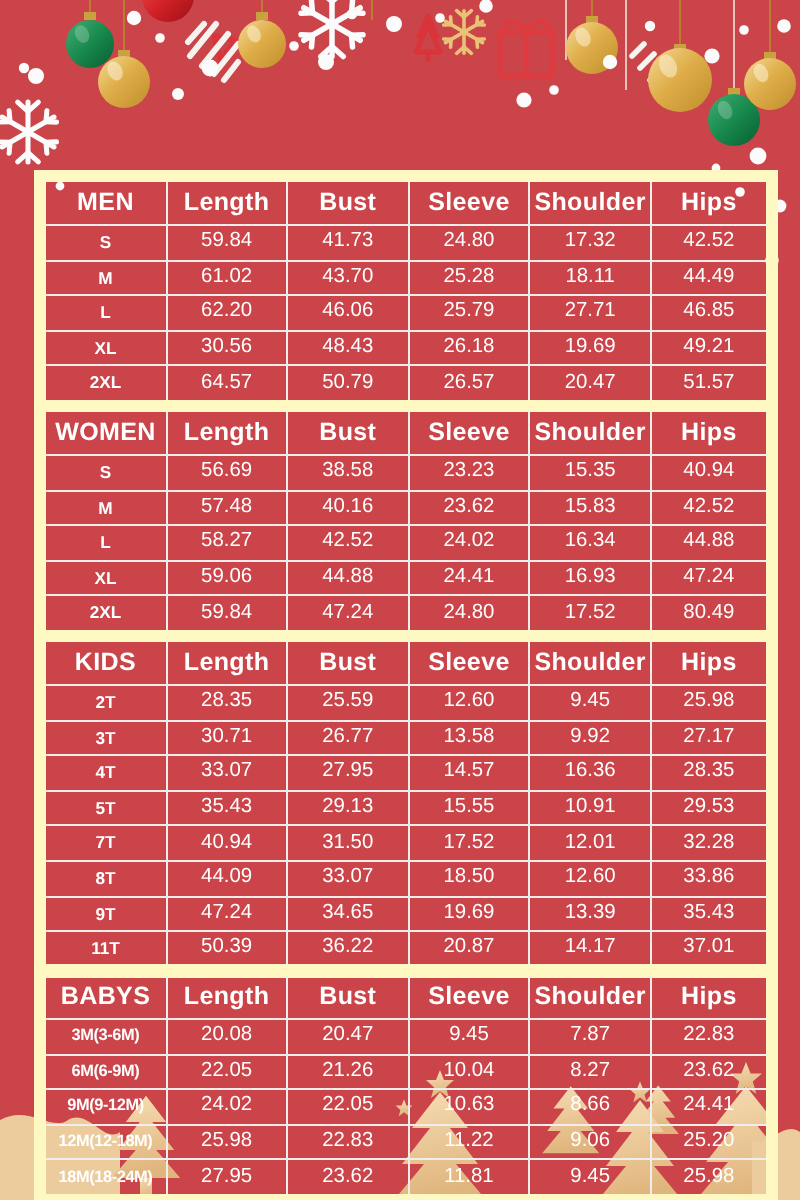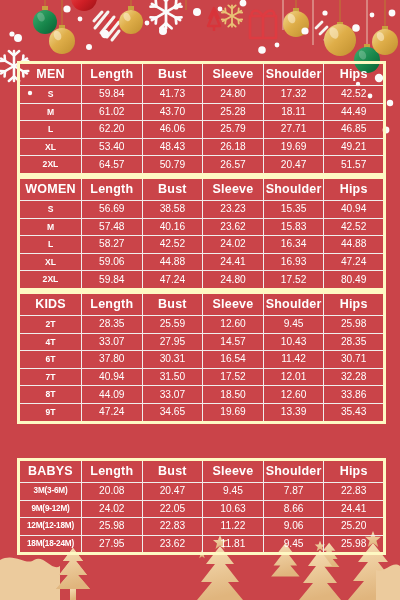--- a/index.html
+++ b/index.html
@@ -34,21 +34,22 @@
     z-index: 2;
     padding: 0;
   }
 
   .size-table {
     position: absolute;
     left: 17px;
     width: 366px;
     border-collapse: collapse;
     table-layout: fixed;
-    border: 3px solid #fef9c3;
+    border: 6px solid #fef9c3;
+    margin-top: 24px;
   }
   .size-table col.c-size   { width: 63px; }
   .size-table col.c-data   { width: 60.6px; }
 
   .size-table th,
   .size-table td {
     border: 1px solid #f0eeec;
     text-align: center;
     color: #ffffff;
     background: transparent;
@@ -357,21 +358,21 @@
       <tr>
         <td class="size-cell">L</td>
         <td>62.20</td>
         <td>46.06</td>
         <td>25.79</td>
         <td>27.71</td>
         <td>46.85</td>
       </tr>
       <tr>
         <td class="size-cell">XL</td>
-        <td>53.40</td>
+        <td>30.56</td>
         <td>48.43</td>
         <td>26.18</td>
         <td>19.69</td>
         <td>49.21</td>
       </tr>
       <tr>
         <td class="size-cell">2XL</td>
         <td>64.57</td>
         <td>50.79</td>
         <td>26.57</td>
@@ -466,34 +467,42 @@
     <tbody>
       <tr>
         <td class="size-cell">2T</td>
         <td>28.35</td>
         <td>25.59</td>
         <td>12.60</td>
         <td>9.45</td>
         <td>25.98</td>
       </tr>
       <tr>
+        <td class="size-cell">3T</td>
+        <td>30.71</td>
+        <td>26.77</td>
+        <td>13.58</td>
+        <td>9.92</td>
+        <td>27.17</td>
+      </tr>
+      <tr>
         <td class="size-cell">4T</td>
         <td>33.07</td>
         <td>27.95</td>
         <td>14.57</td>
-        <td>10.43</td>
+        <td>16.36</td>
         <td>28.35</td>
       </tr>
       <tr>
-        <td class="size-cell">6T</td>
-        <td>37.80</td>
-        <td>30.31</td>
-        <td>16.54</td>
-        <td>11.42</td>
-        <td>30.71</td>
+        <td class="size-cell">5T</td>
+        <td>35.43</td>
+        <td>29.13</td>
+        <td>15.55</td>
+        <td>10.91</td>
+        <td>29.53</td>
       </tr>
       <tr>
         <td class="size-cell">7T</td>
         <td>40.94</td>
         <td>31.50</td>
         <td>17.52</td>
         <td>12.01</td>
         <td>32.28</td>
       </tr>
       <tr>
@@ -505,20 +514,28 @@
         <td>33.86</td>
       </tr>
       <tr>
         <td class="size-cell">9T</td>
         <td>47.24</td>
         <td>34.65</td>
         <td>19.69</td>
         <td>13.39</td>
         <td>35.43</td>
       </tr>
+      <tr>
+        <td class="size-cell">11T</td>
+        <td>50.39</td>
+        <td>36.22</td>
+        <td>20.87</td>
+        <td>14.17</td>
+        <td>37.01</td>
+      </tr>
     </tbody>
   </table>
 
   <table class="size-table babys" id="table-babys">
     <colgroup>
         <col class="c-size">
         <col class="c-data">
         <col class="c-data">
         <col class="c-data">
         <col class="c-data">
@@ -537,20 +554,28 @@
     <tbody>
       <tr>
         <td class="size-cell">3M(3-6M)</td>
         <td>20.08</td>
         <td>20.47</td>
         <td>9.45</td>
         <td>7.87</td>
         <td>22.83</td>
       </tr>
       <tr>
+        <td class="size-cell">6M(6-9M)</td>
+        <td>22.05</td>
+        <td>21.26</td>
+        <td>10.04</td>
+        <td>8.27</td>
+        <td>23.62</td>
+      </tr>
+      <tr>
         <td class="size-cell">9M(9-12M)</td>
         <td>24.02</td>
         <td>22.05</td>
         <td>10.63</td>
         <td>8.66</td>
         <td>24.41</td>
       </tr>
       <tr>
         <td class="size-cell">12M(12-18M)</td>
         <td>25.98</td>

